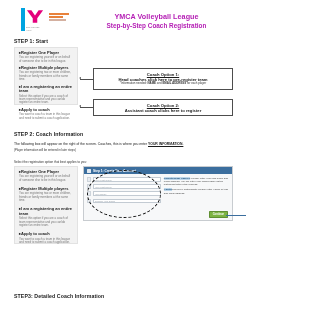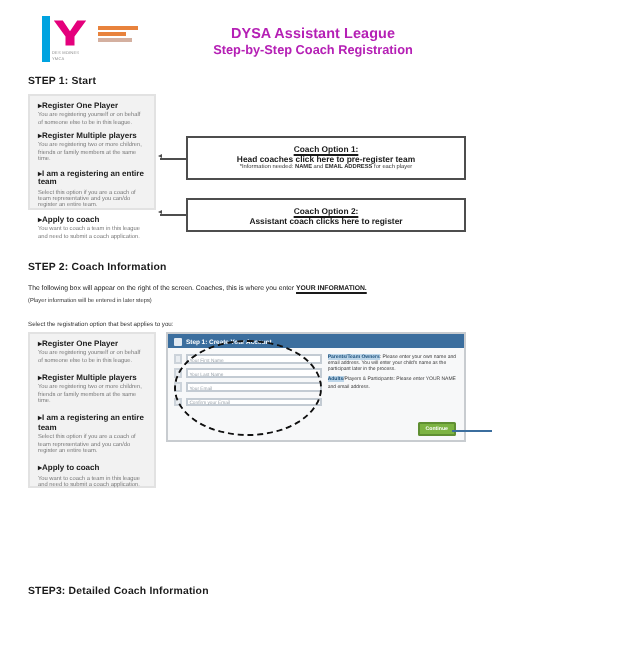--- a/index.html
+++ b/index.html
@@ -89,21 +89,21 @@
         </svg>
         <div class="ymca-sub">DES MOINES<br>YMCA</div>
       </div>
       <div class="partner-logo">
         <div class="partner-l1"></div>
         <div class="partner-l2"></div>
         <div class="partner-l3"></div>
       </div>
     </div>
     <div class="titles">
-      <div class="title-main">DYSA Assistant League</div>
+      <div class="title-main">YMCA Volleyball League</div>
       <div class="title-sub">Step-by-Step Coach Registration</div>
     </div>
   </div>
 
   <div class="step-head" style="left:14px; top:38px;">STEP 1: Start</div>
 
   <div class="opt-panel" style="left:14px; top:47px; width:64px; height:58px;">
     <div class="opt-item">
       <div class="opt-title"><span class="bul">▸</span><span>Register One Player</span></div>
       <div class="opt-desc">You are registering yourself or on behalf of someone else to be in this league.</div>

